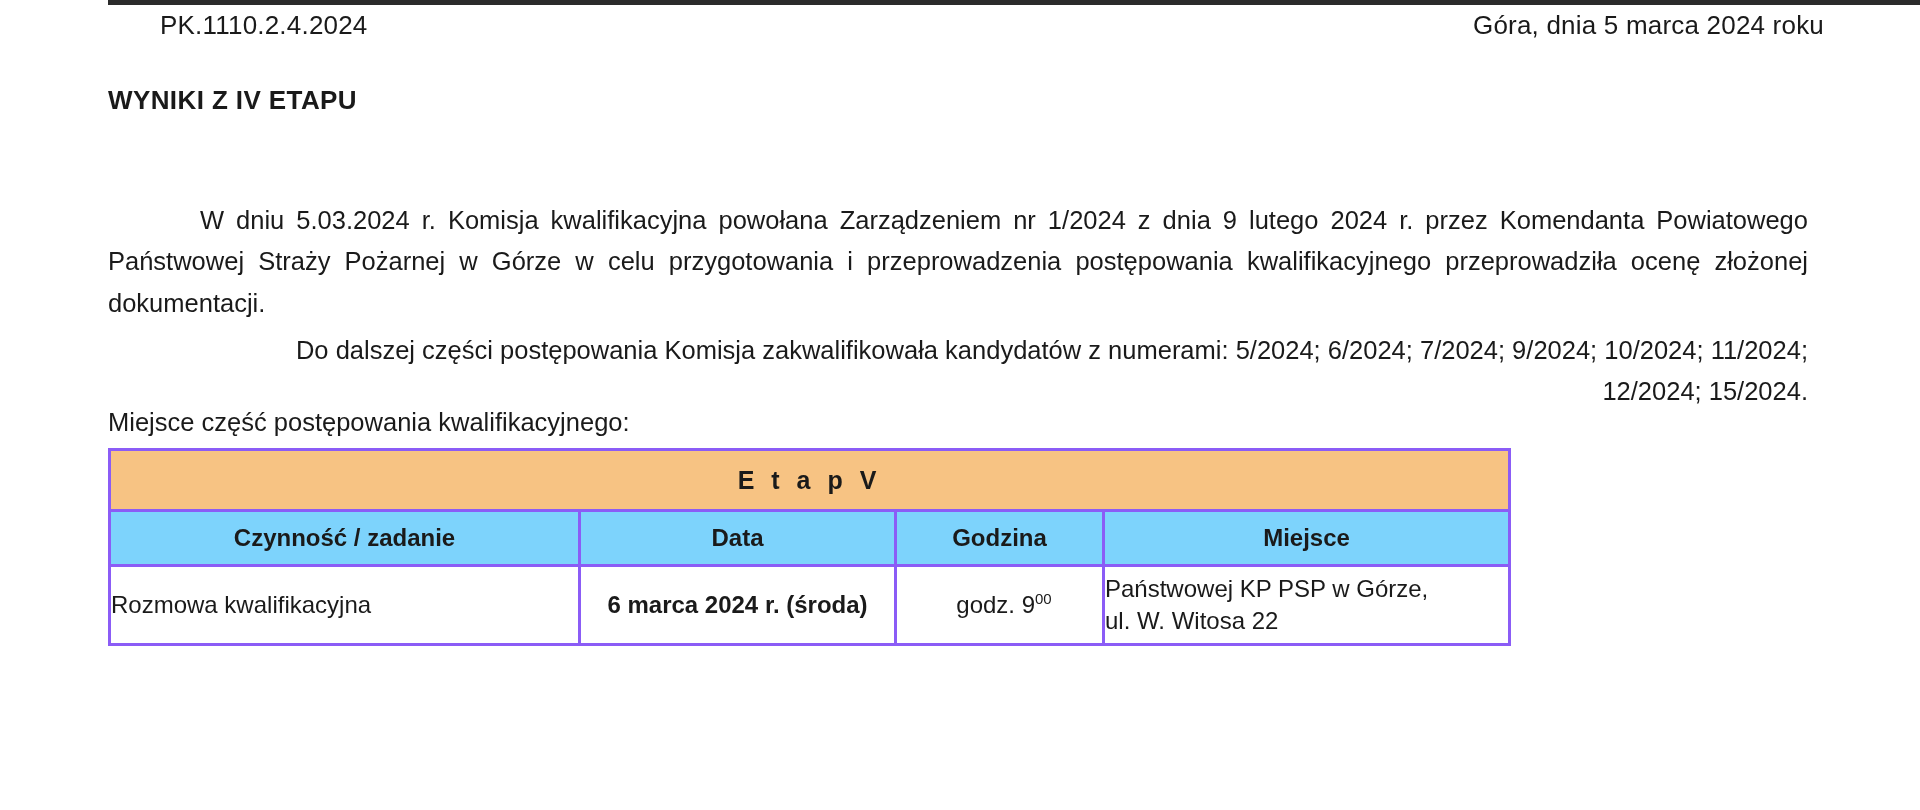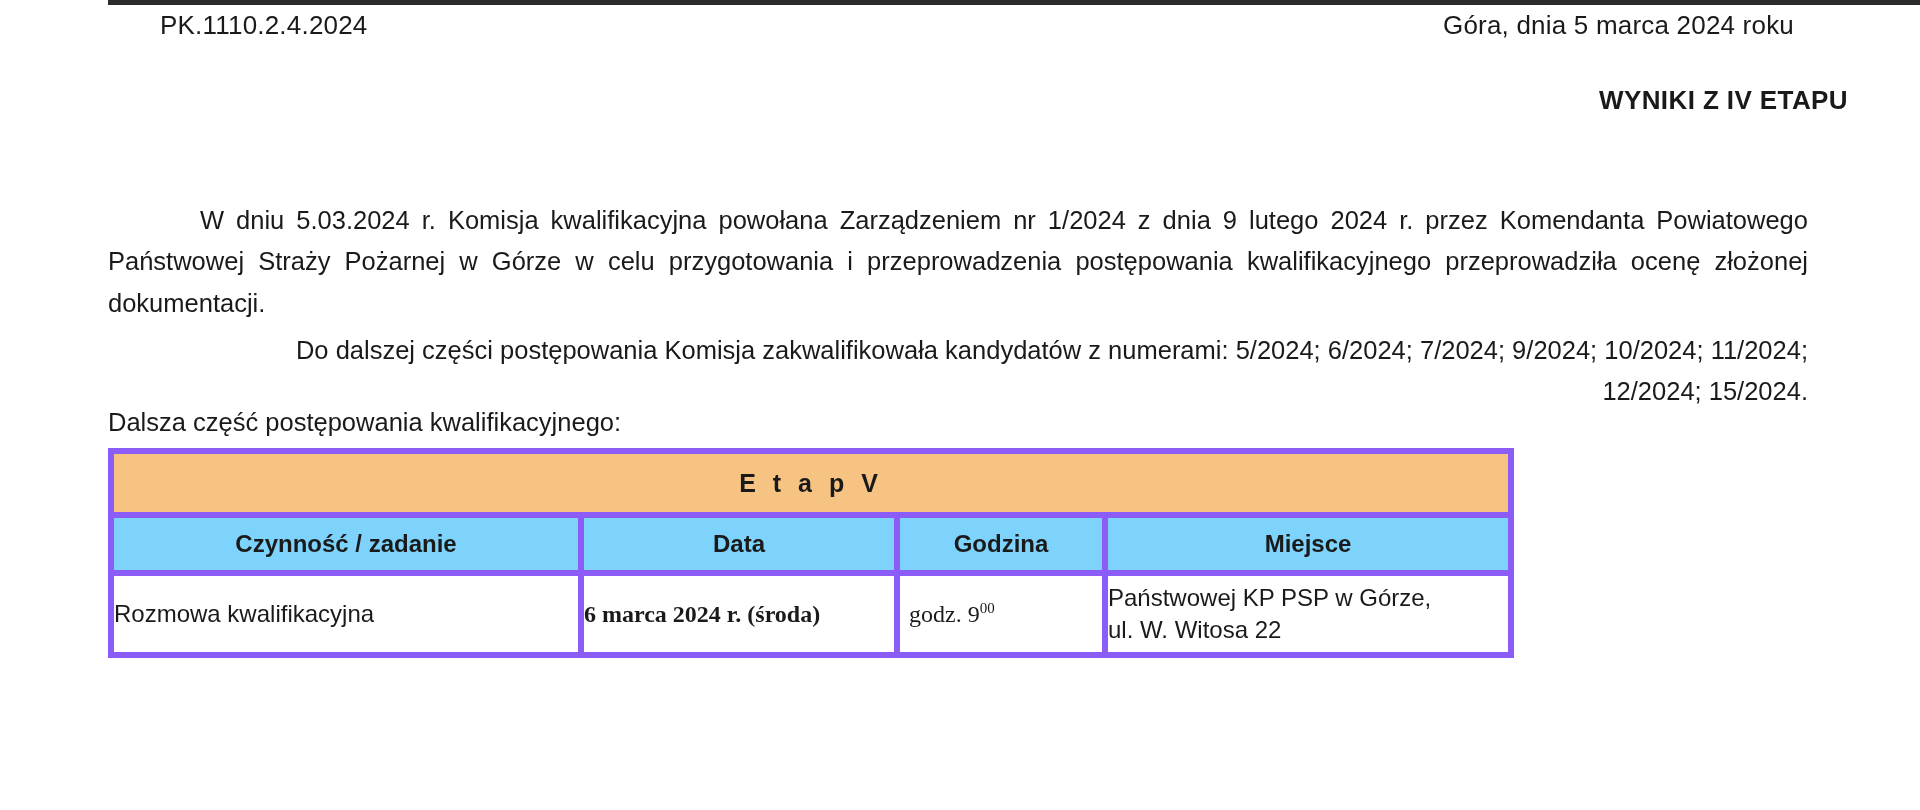--- a/index.html
+++ b/index.html
@@ -54,28 +54,28 @@
     display: flex;
     justify-content: space-between;
     align-items: baseline;
     font-size: 26px;
     letter-spacing: 0.2px;
   }
   .ref-no {
     margin-left: 52px;
   }
   .place-date {
-    margin-right: 54px;
+    margin-right: 24px;
   }
   .title-block {
     position: absolute;
     left: 0;
     top: 85px;
     width: 1740px;
-    text-align: right;
+    text-align: left;
   }
   .title-line1 {
     font-size: 26px;
     font-weight: bold;
     letter-spacing: 0.4px;
     margin-bottom: 22px;
   }
   .title-line2 {
     font-size: 26px;
     font-weight: bold;
@@ -113,21 +113,21 @@
     top: 448px;
     width: 1400px;
   }
   table.etap {
     border-collapse: collapse;
     width: 1400px;
     table-layout: fixed;
     font-size: 24px;
   }
   table.etap td, table.etap th {
-    border: 6px solid #8b5cf6;
+    border: 3px solid #8b5cf6;
     padding: 0;
   }
   .etap-header {
     background: #f7c383;
     text-align: center;
     font-weight: bold;
     font-size: 25px;
     letter-spacing: 5px;
     height: 58px;
     vertical-align: middle;
@@ -140,22 +140,21 @@
     vertical-align: middle;
     font-size: 24px;
   }
   .cell {
     height: 76px;
     vertical-align: middle;
     padding: 6px 14px;
     font-size: 24px;
   }
   .cell-center {
-    text-align: left;
-    font-family: Liberation Serif, serif;
+    text-align: center;
   }
   .cell-bold {
     font-weight: bold;
   }
   .cell .sub {
     display: inline-block;
     line-height: 1;
     margin-left: 9px;
   }
   sup.sup-time {
@@ -193,21 +192,21 @@
 
     <div class="title-block">
       <div class="title-line1">WYNIKI Z IV ETAPU</div>
     </div>
 
     <div class="body-block">
       <p class="para indent">W dniu 5.03.2024 r. Komisja kwalifikacyjna powołana Zarządzeniem nr 1/2024 z dnia 9 lutego 2024 r. przez Komendanta Powiatowego Państwowej Straży Pożarnej w Górze w celu przygotowania i przeprowadzenia postępowania kwalifikacyjnego przeprowadziła ocenę złożonej dokumentacji.</p>
       <p class="para indent last-para">Do dalszej części postępowania Komisja zakwalifikowała kandydatów z numerami: 5/2024; 6/2024; 7/2024; 9/2024; 10/2024; 11/2024; 12/2024; 15/2024.</p>
     </div>
 
-    <div class="lead-in">Dalsza część postępowania kwalifikacyjnego:</div>
+    <div class="lead-in">Miejsce część postępowania kwalifikacyjnego:</div>
 
     <div class="table-wrap">
       <table class="etap">
         <colgroup>
           <col style="width:470px">
           <col style="width:316px">
           <col style="width:208px">
           <col style="width:406px">
         </colgroup>
         <tbody>

